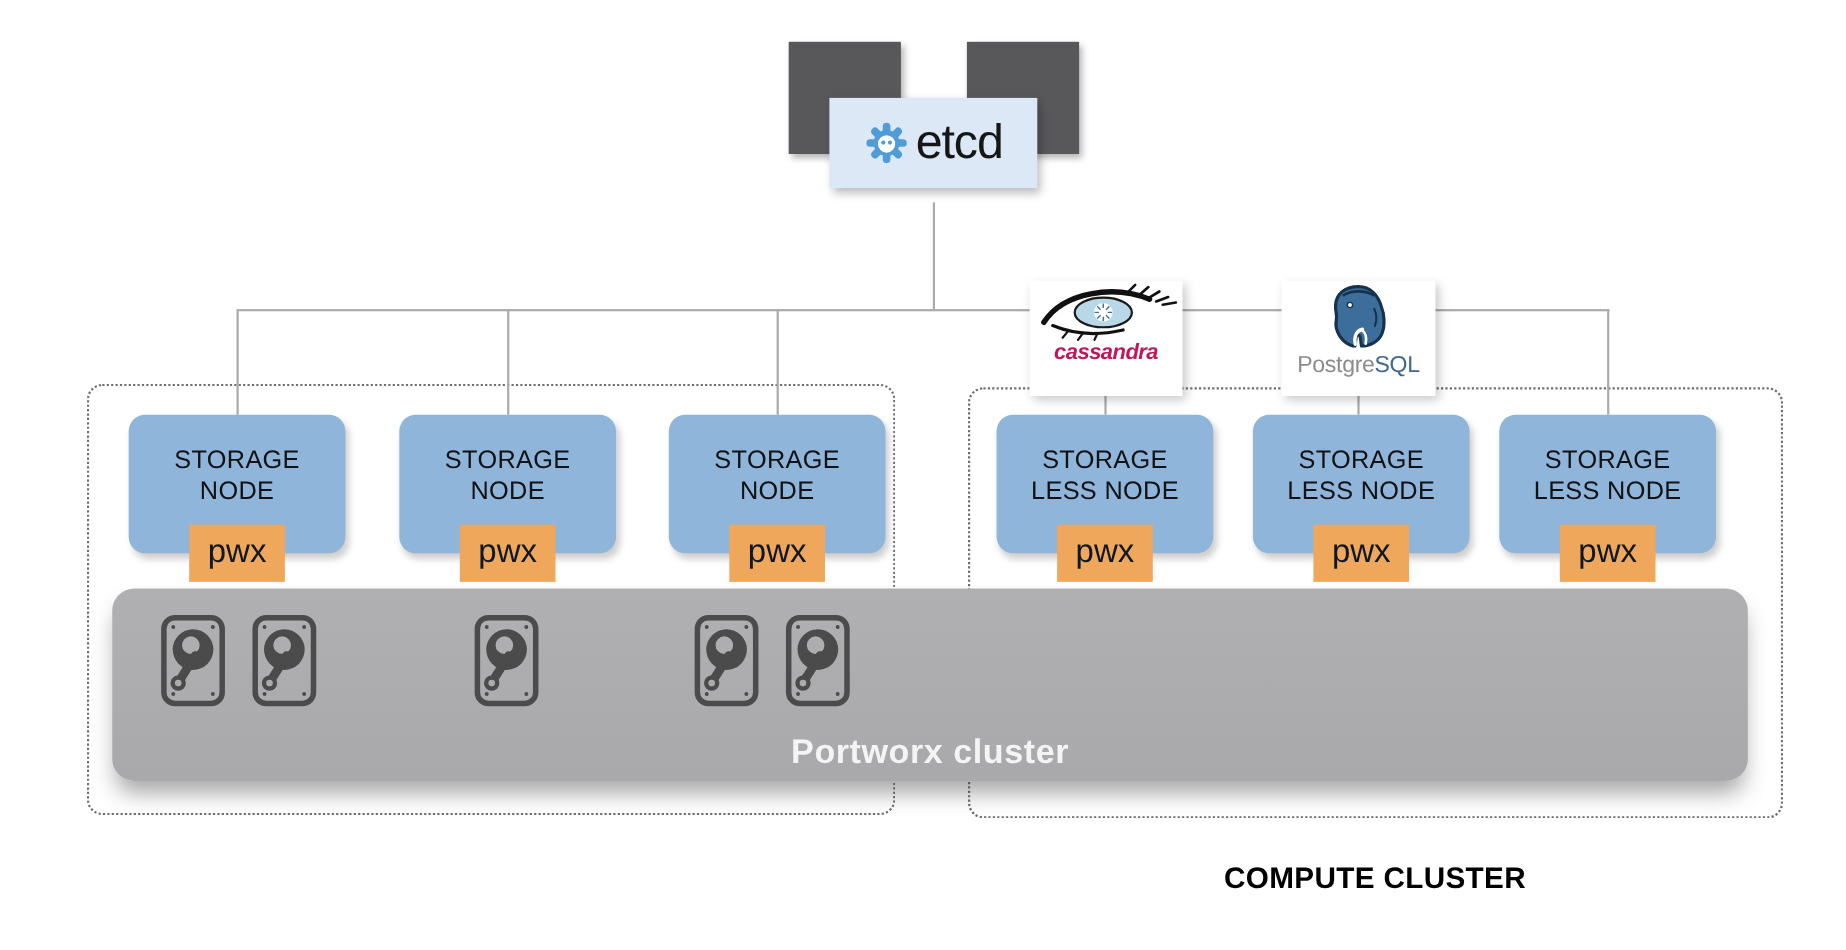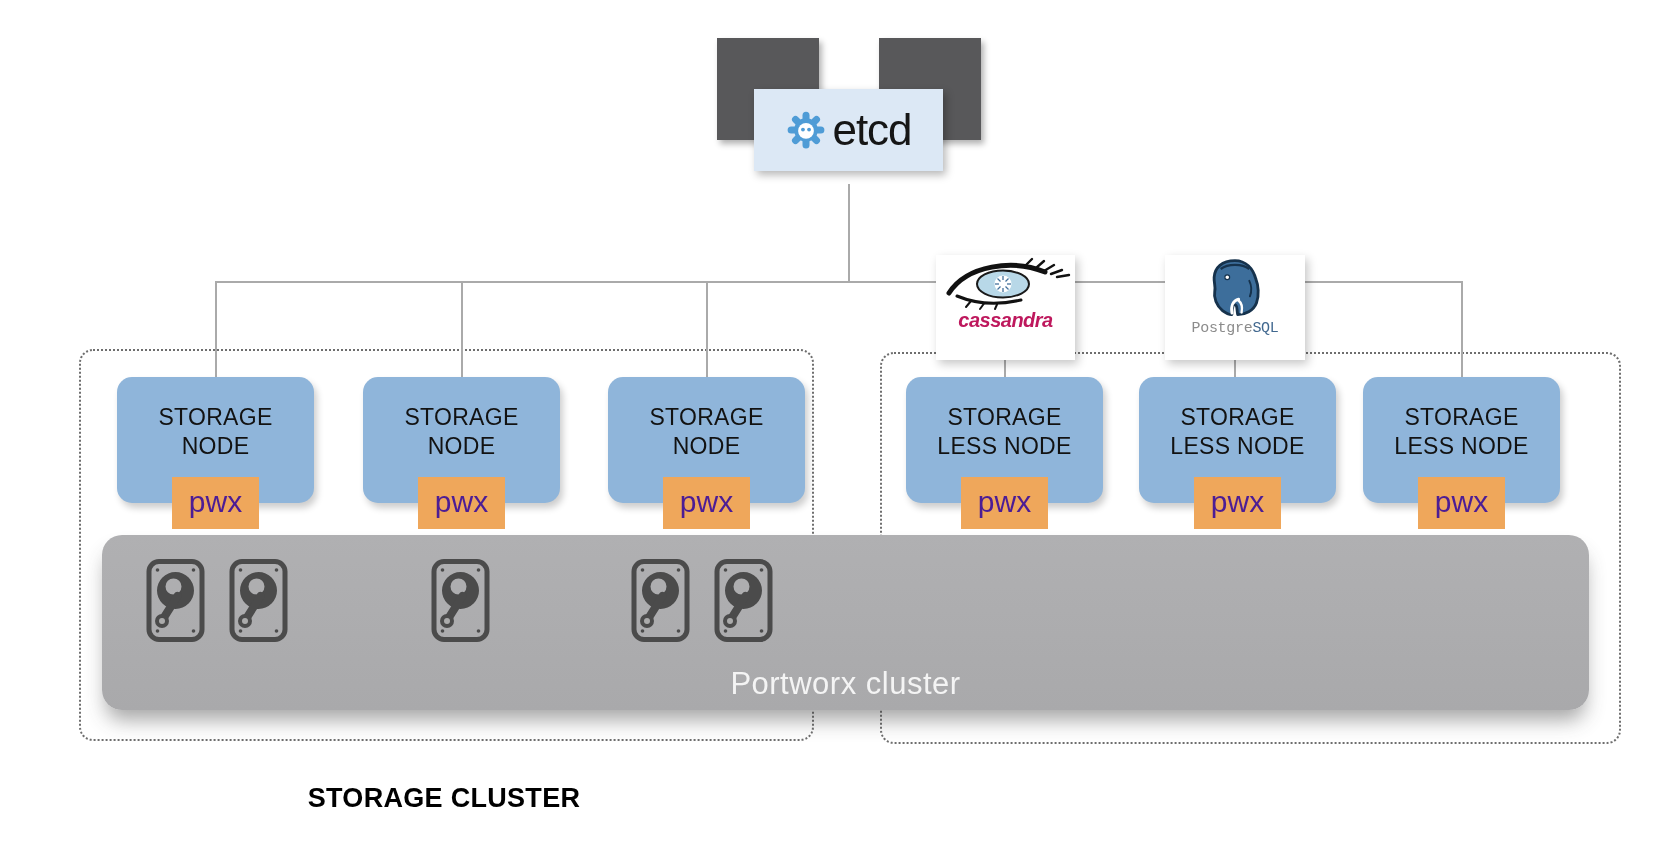--- a/index.html
+++ b/index.html
@@ -16,21 +16,21 @@
 
   
   #band{
     position:absolute;left:102px;top:535px;width:1487px;height:175px;
     background:linear-gradient(#b0b0b2,#a9a9ab);
     border-radius:20px;z-index:2;
     box-shadow:0 14px 20px -4px rgba(60,60,60,0.45);
   }
   .band-label{
     position:absolute;left:102px;top:666px;width:1487px;text-align:center;
-    font-size:31px;font-weight:400;color:#f4f4f4;letter-spacing:.5px;z-index:3;
+    font-size:31px;font-weight:700;color:#f4f4f4;letter-spacing:.5px;z-index:3;
   }
 
   
   .darksq{
     position:absolute;top:38px;width:102px;height:102px;background:#58585a;
     box-shadow:3px 4px 6px rgba(0,0,0,0.3);z-index:3;
   }
 
   
   #etcd-box{
@@ -43,36 +43,36 @@
   
   .node{
     position:absolute;top:377px;width:197px;height:126px;background:#8fb5da;
     border-radius:15px;z-index:3;box-shadow:3px 5px 7px rgba(0,0,0,0.2);
   }
   .node-label{margin-top:26px;text-align:center;font-size:23px;line-height:29px;
     color:#121212;letter-spacing:.3px;}
   .node-label span{display:block;}
   .pwx{
     position:absolute;left:55px;top:100px;width:87px;height:52px;background:#efa75b;
-    color:#4c1d95;font-size:30px;font-weight:300;text-align:center;line-height:50px;
+    color:#0f172a;font-size:30px;font-weight:300;text-align:center;line-height:50px;
   }
 
   
   .disk{position:absolute;top:558px;width:61px;height:85px;z-index:3;}
 
   
   .card{
     position:absolute;top:255px;height:105px;background:#ffffff;z-index:3;
     box-shadow:3px 4px 9px rgba(0,0,0,0.22);
     display:flex;flex-direction:column;align-items:center;justify-content:flex-start;
   }
   #card-cassandra{left:936px;width:139px;}
   #card-postgres{left:1165px;width:140px;}
   .cassandra-label{font-size:20px;font-weight:bold;font-style:italic;color:#be185d;margin-top:-2px;letter-spacing:-.5px;}
-  .pg-label{font-size:15px;margin-top:-1px;letter-spacing:-.3px;font-family:Liberation Mono, monospace;}
+  .pg-label{font-size:21px;margin-top:-1px;letter-spacing:-.3px;}
   .pg-gray{color:#8b8b8b;}
   .pg-blue{color:#41688f;}
 
   
   .cluster-label{
     position:absolute;top:783px;width:400px;text-align:center;z-index:3;
     font-size:27px;font-weight:bold;color:#000000;letter-spacing:.3px;
   }
   #storage-cluster-label{left:244px;}
   #compute-cluster-label{left:1050px;}
@@ -232,15 +232,15 @@
     <div class="pwx">pwx</div>
   </div>
   <div class="node" style="left:1363px">
     <div class="node-label">
       <span>STORAGE</span>
       <span>LESS NODE</span>
     </div>
     <div class="pwx">pwx</div>
   </div>
 
-  <div class="cluster-label" id="storage-cluster-label">STORAGE CLUSTER</div>
+  <div class="cluster-label" id="compute-cluster-label">COMPUTE CLUSTER</div>
 
 </div>
 
 </body></html>

